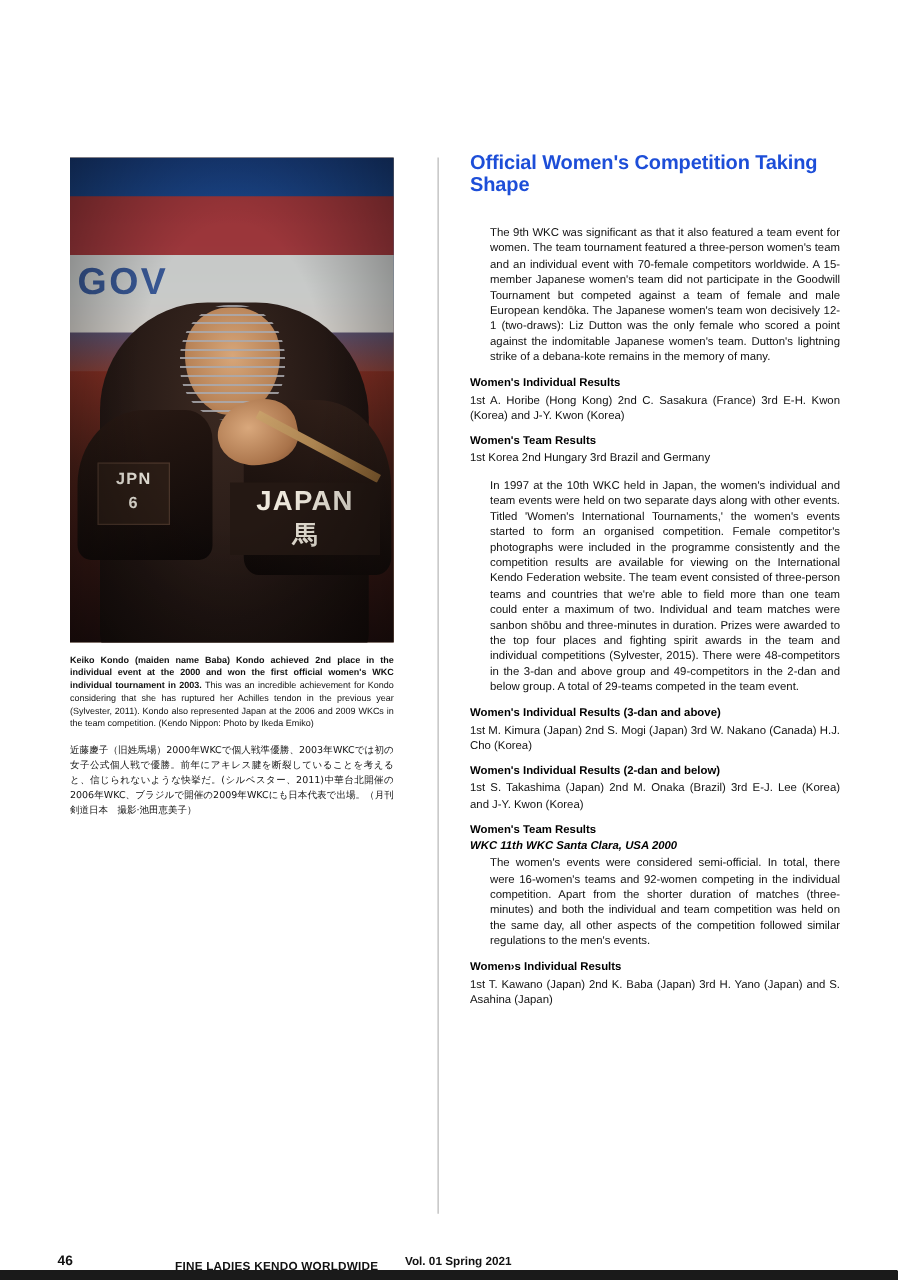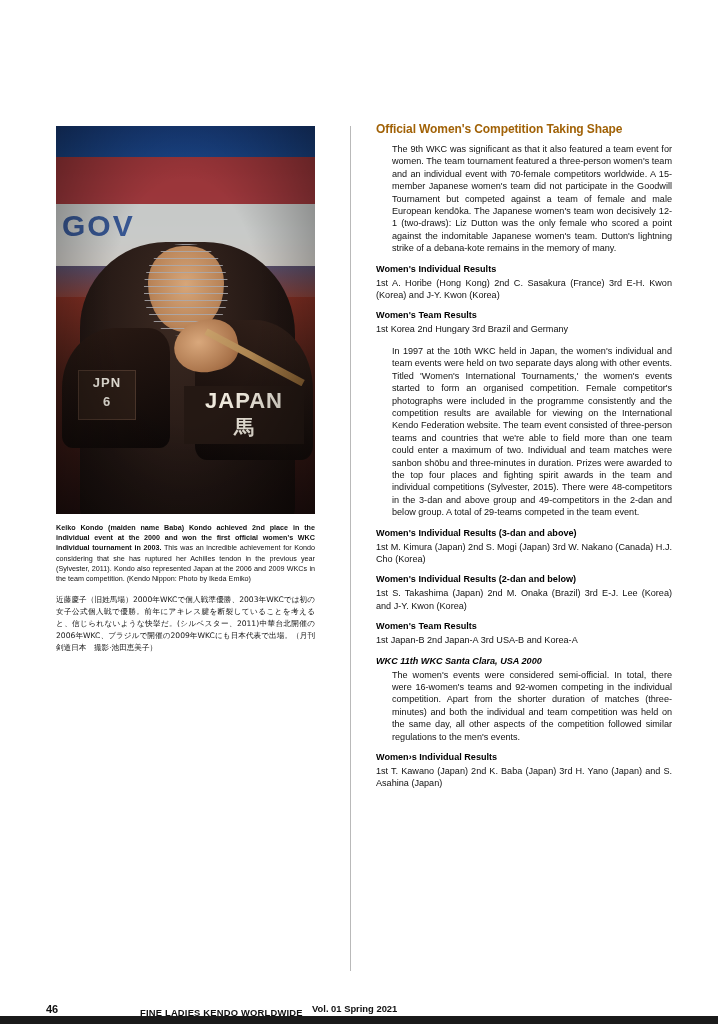--- a/index.html
+++ b/index.html
@@ -193,25 +193,25 @@
   }
 
   
   .right-col {
     position: absolute;
     left: 376px;
     top: 122px;
     width: 296px;
   }
   .r-title {
-    font-size: 12px;
+    font-size: 16px;
     font-weight: bold;
     letter-spacing: -0.1px;
-    margin: 0 0 7px 0;
-    color: #a16207;
+    margin: 0 0 22px 0;
+    color: #1d4ed8;
   }
   .r-para {
     font-size: 9.1px;
     line-height: 12.4px;
     text-align: justify;
     margin: 0 0 9px 16px;
     color: #111;
   }
   .r-sub {
     font-size: 9.1px;
@@ -254,21 +254,21 @@
     position: absolute;
     left: 140px;
     top: 4px;
     font-size: 9.4px;
     font-weight: bold;
     letter-spacing: .2px;
     color: #111;
   }
   .footer-right {
     position: absolute;
-    left: 312px;
+    left: 324px;
     top: 0;
     font-size: 9.4px;
     font-weight: bold;
     color: #111;
   }
   .bottom-band {
     position: absolute;
     left: 0;
     top: 1016px;
     width: 718px;
@@ -326,21 +326,20 @@
 
     <p class="r-para">In 1997 at the 10th WKC held in Japan, the women's individual and team events were held on two separate days along with other events. Titled 'Women's International Tournaments,' the women's events started to form an organised competition. Female competitor's photographs were included in the programme consistently and the competition results are available for viewing on the International Kendo Federation website. The team event consisted of three-person teams and countries that we're able to field more than one team could enter a maximum of two. Individual and team matches were sanbon shōbu and three-minutes in duration. Prizes were awarded to the top four places and fighting spirit awards in the team and individual competitions (Sylvester, 2015). There were 48-competitors in the 3-dan and above group and 49-competitors in the 2-dan and below group. A total of 29-teams competed in the team event.</p>
 
     <div class="r-sub"><span>Women's Individual Results</span><span> (3-dan and above)</span></div>
     <p class="r-line">1st M. Kimura (Japan) 2nd S. Mogi (Japan) 3rd W. Nakano (Canada) H.J. Cho (Korea)</p>
 
     <div class="r-sub"><span>Women's Individual Results</span><span> (2-dan and below)</span></div>
     <p class="r-line">1st S. Takashima (Japan) 2nd M. Onaka (Brazil) 3rd E-J. Lee (Korea) and J-Y. Kwon (Korea)</p>
 
     <div class="r-sub"><span>Women's Team Results</span><span></span></div>
-    <p class="r-line">1st Japan-B 2nd Japan-A 3rd USA-B and Korea-A</p>
 
     <div class="r-sub-it"><span>WKC 11th WKC Santa Clara, USA 2000</span></div>
     <p class="r-para">The women's events were considered semi-official. In total, there were 16-women's teams and 92-women competing in the individual competition. Apart from the shorter duration of matches (three-minutes) and both the individual and team competition was held on the same day, all other aspects of the competition followed similar regulations to the men's events.</p>
 
     <div class="r-sub"><span>Women›s Individual Results</span><span></span></div>
     <p class="r-line">1st T. Kawano (Japan) 2nd K. Baba (Japan) 3rd H. Yano (Japan) and S. Asahina (Japan)</p>
   </div>
 
   <div class="footer">
     <div class="footer-num">46</div>

